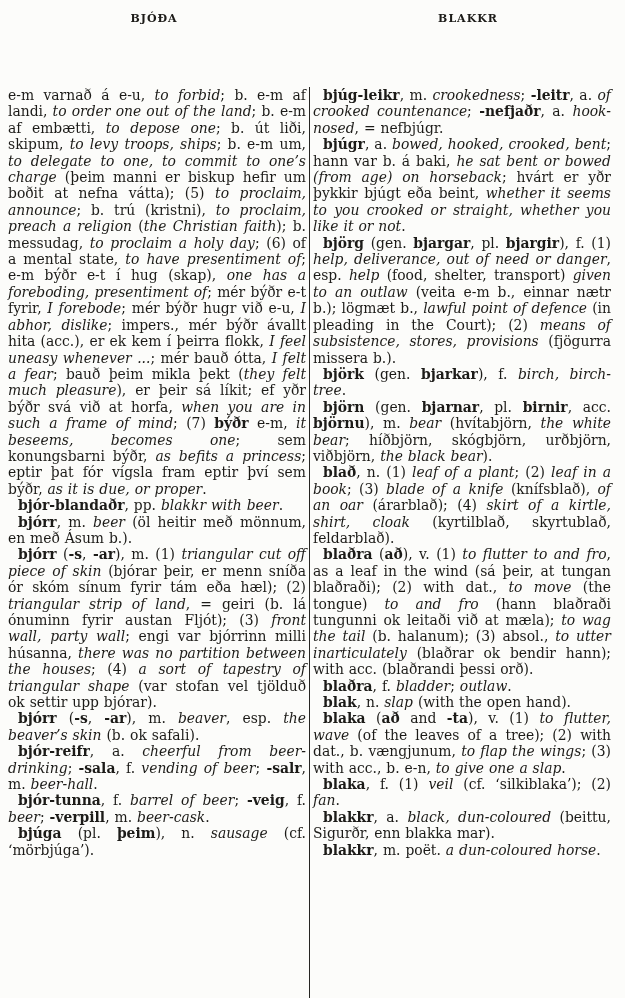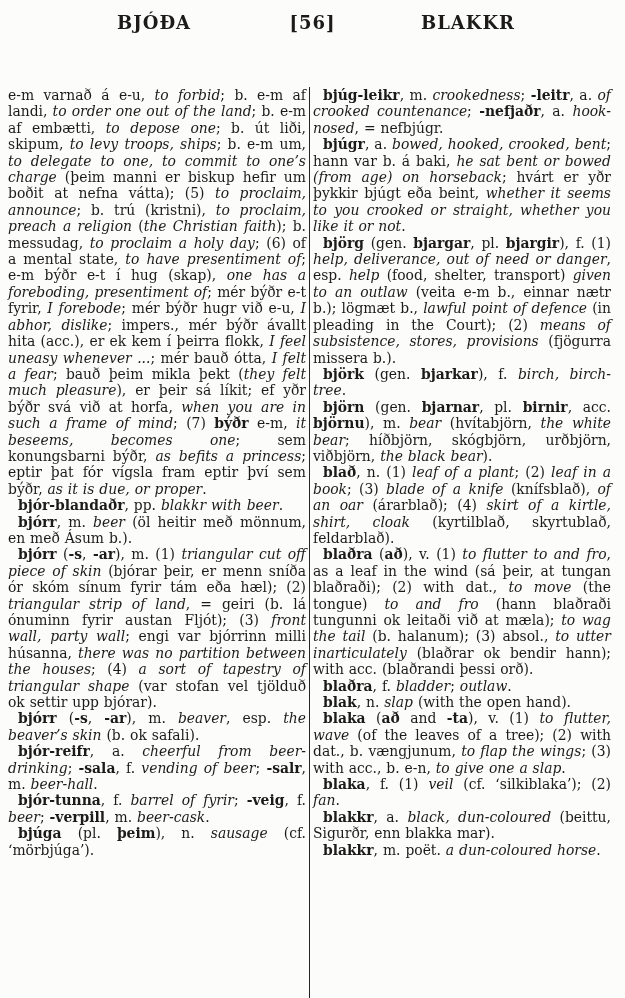--- a/index.html
+++ b/index.html
@@ -11,21 +11,21 @@
     color: var(--ink, #1c1b18);
     font-family: "DejaVu Serif", "Liberation Serif", serif;
     overflow: hidden;
     box-sizing: border-box;
   }
   .header {
     position: relative;
     height: 36px;
     padding-top: 12px;
     font-weight: bold;
-    font-size: 18px;
+    font-size: 11px;
     letter-spacing: 1px;
   }
   .header .hleft  { position: absolute; left: 0;    top: 12px; width: 308px; text-align: center; }
   .header .hnum   { position: absolute; left: 0;    top: 12px; width: 625px; text-align: center; font-weight: bold; }
   .header .hright { position: absolute; left: 318px; top: 12px; width: 300px; text-align: center; }
   .columns {
     display: flex;
     align-items: stretch;
     padding: 2px 7px 0 8px;
     height: 948px;
@@ -49,32 +49,31 @@
   p.entry.flush { text-indent: 0; }
   .hw { font-weight: bold; }
   .gl { font-style: italic; }
 </style>
 </head>
 <body>
 
 <div class="page">
   <div class="header">
     <span class="hleft">BJÓÐA</span>
-    <span class="hnum">[56]</span>
     <span class="hright">BLAKKR</span>
   </div>
   <div class="columns">
     <div class="col">
         <p class="entry flush"><span class="tx">e-m varnað á e-u, </span><span class="gl">to forbid</span><span class="tx">; b. e-m af landi, </span><span class="gl">to order one out of the land</span><span class="tx">; b. e-m af embætti, </span><span class="gl">to depose one</span><span class="tx">; b. út liði, skipum, </span><span class="gl">to levy troops, ships</span><span class="tx">; b. e-m um, </span><span class="gl">to delegate to one, to commit to one’s charge</span><span class="tx"> (þeim manni er biskup hefir um boðit at nefna vátta); (5) </span><span class="gl">to proclaim, announce</span><span class="tx">; b. trú (kristni), </span><span class="gl">to proclaim, preach a religion</span><span class="tx"> (</span><span class="gl">the Christian faith</span><span class="tx">); b. messudag, </span><span class="gl">to proclaim a holy day</span><span class="tx">; (6) of a mental state, </span><span class="gl">to have presentiment of</span><span class="tx">; e-m býðr e-t í hug (skap), </span><span class="gl">one has a foreboding, presentiment of</span><span class="tx">; mér býðr e-t fyrir, </span><span class="gl">I forebode</span><span class="tx">; mér býðr hugr við e-u, </span><span class="gl">I abhor, dislike</span><span class="tx">; impers., mér býðr ávallt hita (acc.), er ek kem í þeirra flokk, </span><span class="gl">I feel uneasy whenever ...</span><span class="tx">; mér bauð ótta, </span><span class="gl">I felt a fear</span><span class="tx">; bauð þeim mikla þekt (</span><span class="gl">they felt much pleasure</span><span class="tx">), er þeir sá líkit; ef yðr býðr svá við at horfa, </span><span class="gl">when you are in such a frame of mind</span><span class="tx">; (7) </span><span class="hw">býðr</span><span class="tx"> e-m, </span><span class="gl">it beseems, becomes one</span><span class="tx">; sem konungsbarni býðr, </span><span class="gl">as befits a princess</span><span class="tx">; eptir þat fór vígsla fram eptir því sem býðr, </span><span class="gl">as it is due, or proper</span><span class="tx">.</span></p>
         <p class="entry"><span class="hw">bjór-blandaðr</span><span class="tx">, pp. </span><span class="gl">blakkr with beer</span><span class="tx">.</span></p>
         <p class="entry"><span class="hw">bjórr</span><span class="tx">, m. </span><span class="gl">beer</span><span class="tx"> (öl heitir með mönnum, en með Ásum b.).</span></p>
         <p class="entry"><span class="hw">bjórr</span><span class="tx"> (</span><span class="hw">-s</span><span class="tx">, </span><span class="hw">-ar</span><span class="tx">), m. (1) </span><span class="gl">triangular cut off piece of skin</span><span class="tx"> (bjórar þeir, er menn sníða ór skóm sínum fyrir tám eða hæl); (2) </span><span class="gl">triangular strip of land</span><span class="tx">, = geiri (b. lá ónuminn fyrir austan Fljót); (3) </span><span class="gl">front wall, party wall</span><span class="tx">; engi var bjórrinn milli húsanna, </span><span class="gl">there was no partition between the houses</span><span class="tx">; (4) </span><span class="gl">a sort of tapestry of triangular shape</span><span class="tx"> (var stofan vel tjölduð ok settir upp bjórar).</span></p>
         <p class="entry"><span class="hw">bjórr</span><span class="tx"> (</span><span class="hw">-s</span><span class="tx">, </span><span class="hw">-ar</span><span class="tx">), m. </span><span class="gl">beaver</span><span class="tx">, esp. </span><span class="gl">the beaver’s skin</span><span class="tx"> (b. ok safali).</span></p>
         <p class="entry"><span class="hw">bjór-reifr</span><span class="tx">, a. </span><span class="gl">cheerful from beer-drinking</span><span class="tx">; </span><span class="hw">-sala</span><span class="tx">, f. </span><span class="gl">vending of beer</span><span class="tx">; </span><span class="hw">-salr</span><span class="tx">, m. </span><span class="gl">beer-hall</span><span class="tx">.</span></p>
-        <p class="entry"><span class="hw">bjór-tunna</span><span class="tx">, f. </span><span class="gl">barrel of fyrir</span><span class="tx">; </span><span class="hw">-veig</span><span class="tx">, f. </span><span class="gl">beer</span><span class="tx">; </span><span class="hw">-verpill</span><span class="tx">, m. </span><span class="gl">beer-cask</span><span class="tx">.</span></p>
+        <p class="entry"><span class="hw">bjór-tunna</span><span class="tx">, f. </span><span class="gl">barrel of beer</span><span class="tx">; </span><span class="hw">-veig</span><span class="tx">, f. </span><span class="gl">beer</span><span class="tx">; </span><span class="hw">-verpill</span><span class="tx">, m. </span><span class="gl">beer-cask</span><span class="tx">.</span></p>
         <p class="entry"><span class="hw">bjúga</span><span class="tx"> (pl. </span><span class="hw">þeim</span><span class="tx">), n. </span><span class="gl">sausage</span><span class="tx"> (cf. ‘mörbjúga’).</span></p>
       </div>
     <div class="divider"></div>
     <div class="col">
         <p class="entry"><span class="hw">bjúg-leikr</span><span class="tx">, m. </span><span class="gl">crookedness</span><span class="tx">; </span><span class="hw">-leitr</span><span class="tx">, a. </span><span class="gl">of crooked countenance</span><span class="tx">; </span><span class="hw">-nefjaðr</span><span class="tx">, a. </span><span class="gl">hook-nosed</span><span class="tx">, = nefbjúgr.</span></p>
         <p class="entry"><span class="hw">bjúgr</span><span class="tx">, a. </span><span class="gl">bowed, hooked, crooked, bent</span><span class="tx">; hann var b. á baki, </span><span class="gl">he sat bent or bowed (from age) on horseback</span><span class="tx">; hvárt er yðr þykkir bjúgt eða beint, </span><span class="gl">whether it seems to you crooked or straight, whether you like it or not</span><span class="tx">.</span></p>
         <p class="entry"><span class="hw">björg</span><span class="tx"> (gen. </span><span class="hw">bjargar</span><span class="tx">, pl. </span><span class="hw">bjargir</span><span class="tx">), f. (1) </span><span class="gl">help, deliverance, out of need or danger</span><span class="tx">, esp. </span><span class="gl">help</span><span class="tx"> (food, shelter, transport) </span><span class="gl">given to an outlaw</span><span class="tx"> (veita e-m b., einnar nætr b.); lögmæt b., </span><span class="gl">lawful point of defence</span><span class="tx"> (in pleading in the Court); (2) </span><span class="gl">means of subsistence, stores, provisions</span><span class="tx"> (fjögurra missera b.).</span></p>
         <p class="entry"><span class="hw">björk</span><span class="tx"> (gen. </span><span class="hw">bjarkar</span><span class="tx">), f. </span><span class="gl">birch, birch-tree</span><span class="tx">.</span></p>
         <p class="entry"><span class="hw">björn</span><span class="tx"> (gen. </span><span class="hw">bjarnar</span><span class="tx">, pl. </span><span class="hw">birnir</span><span class="tx">, acc. </span><span class="hw">björnu</span><span class="tx">), m. </span><span class="gl">bear</span><span class="tx"> (hvítabjörn, </span><span class="gl">the white bear</span><span class="tx">; híðbjörn, skógbjörn, urðbjörn, viðbjörn, </span><span class="gl">the black bear</span><span class="tx">).</span></p>
         <p class="entry"><span class="hw">blað</span><span class="tx">, n. (1) </span><span class="gl">leaf of a plant</span><span class="tx">; (2) </span><span class="gl">leaf in a book</span><span class="tx">; (3) </span><span class="gl">blade of a knife</span><span class="tx"> (knífsblað), </span><span class="gl">of an oar</span><span class="tx"> (árarblað); (4) </span><span class="gl">skirt of a kirtle, shirt, cloak</span><span class="tx"> (kyrtilblað, skyrtublað, feldarblað).</span></p>

